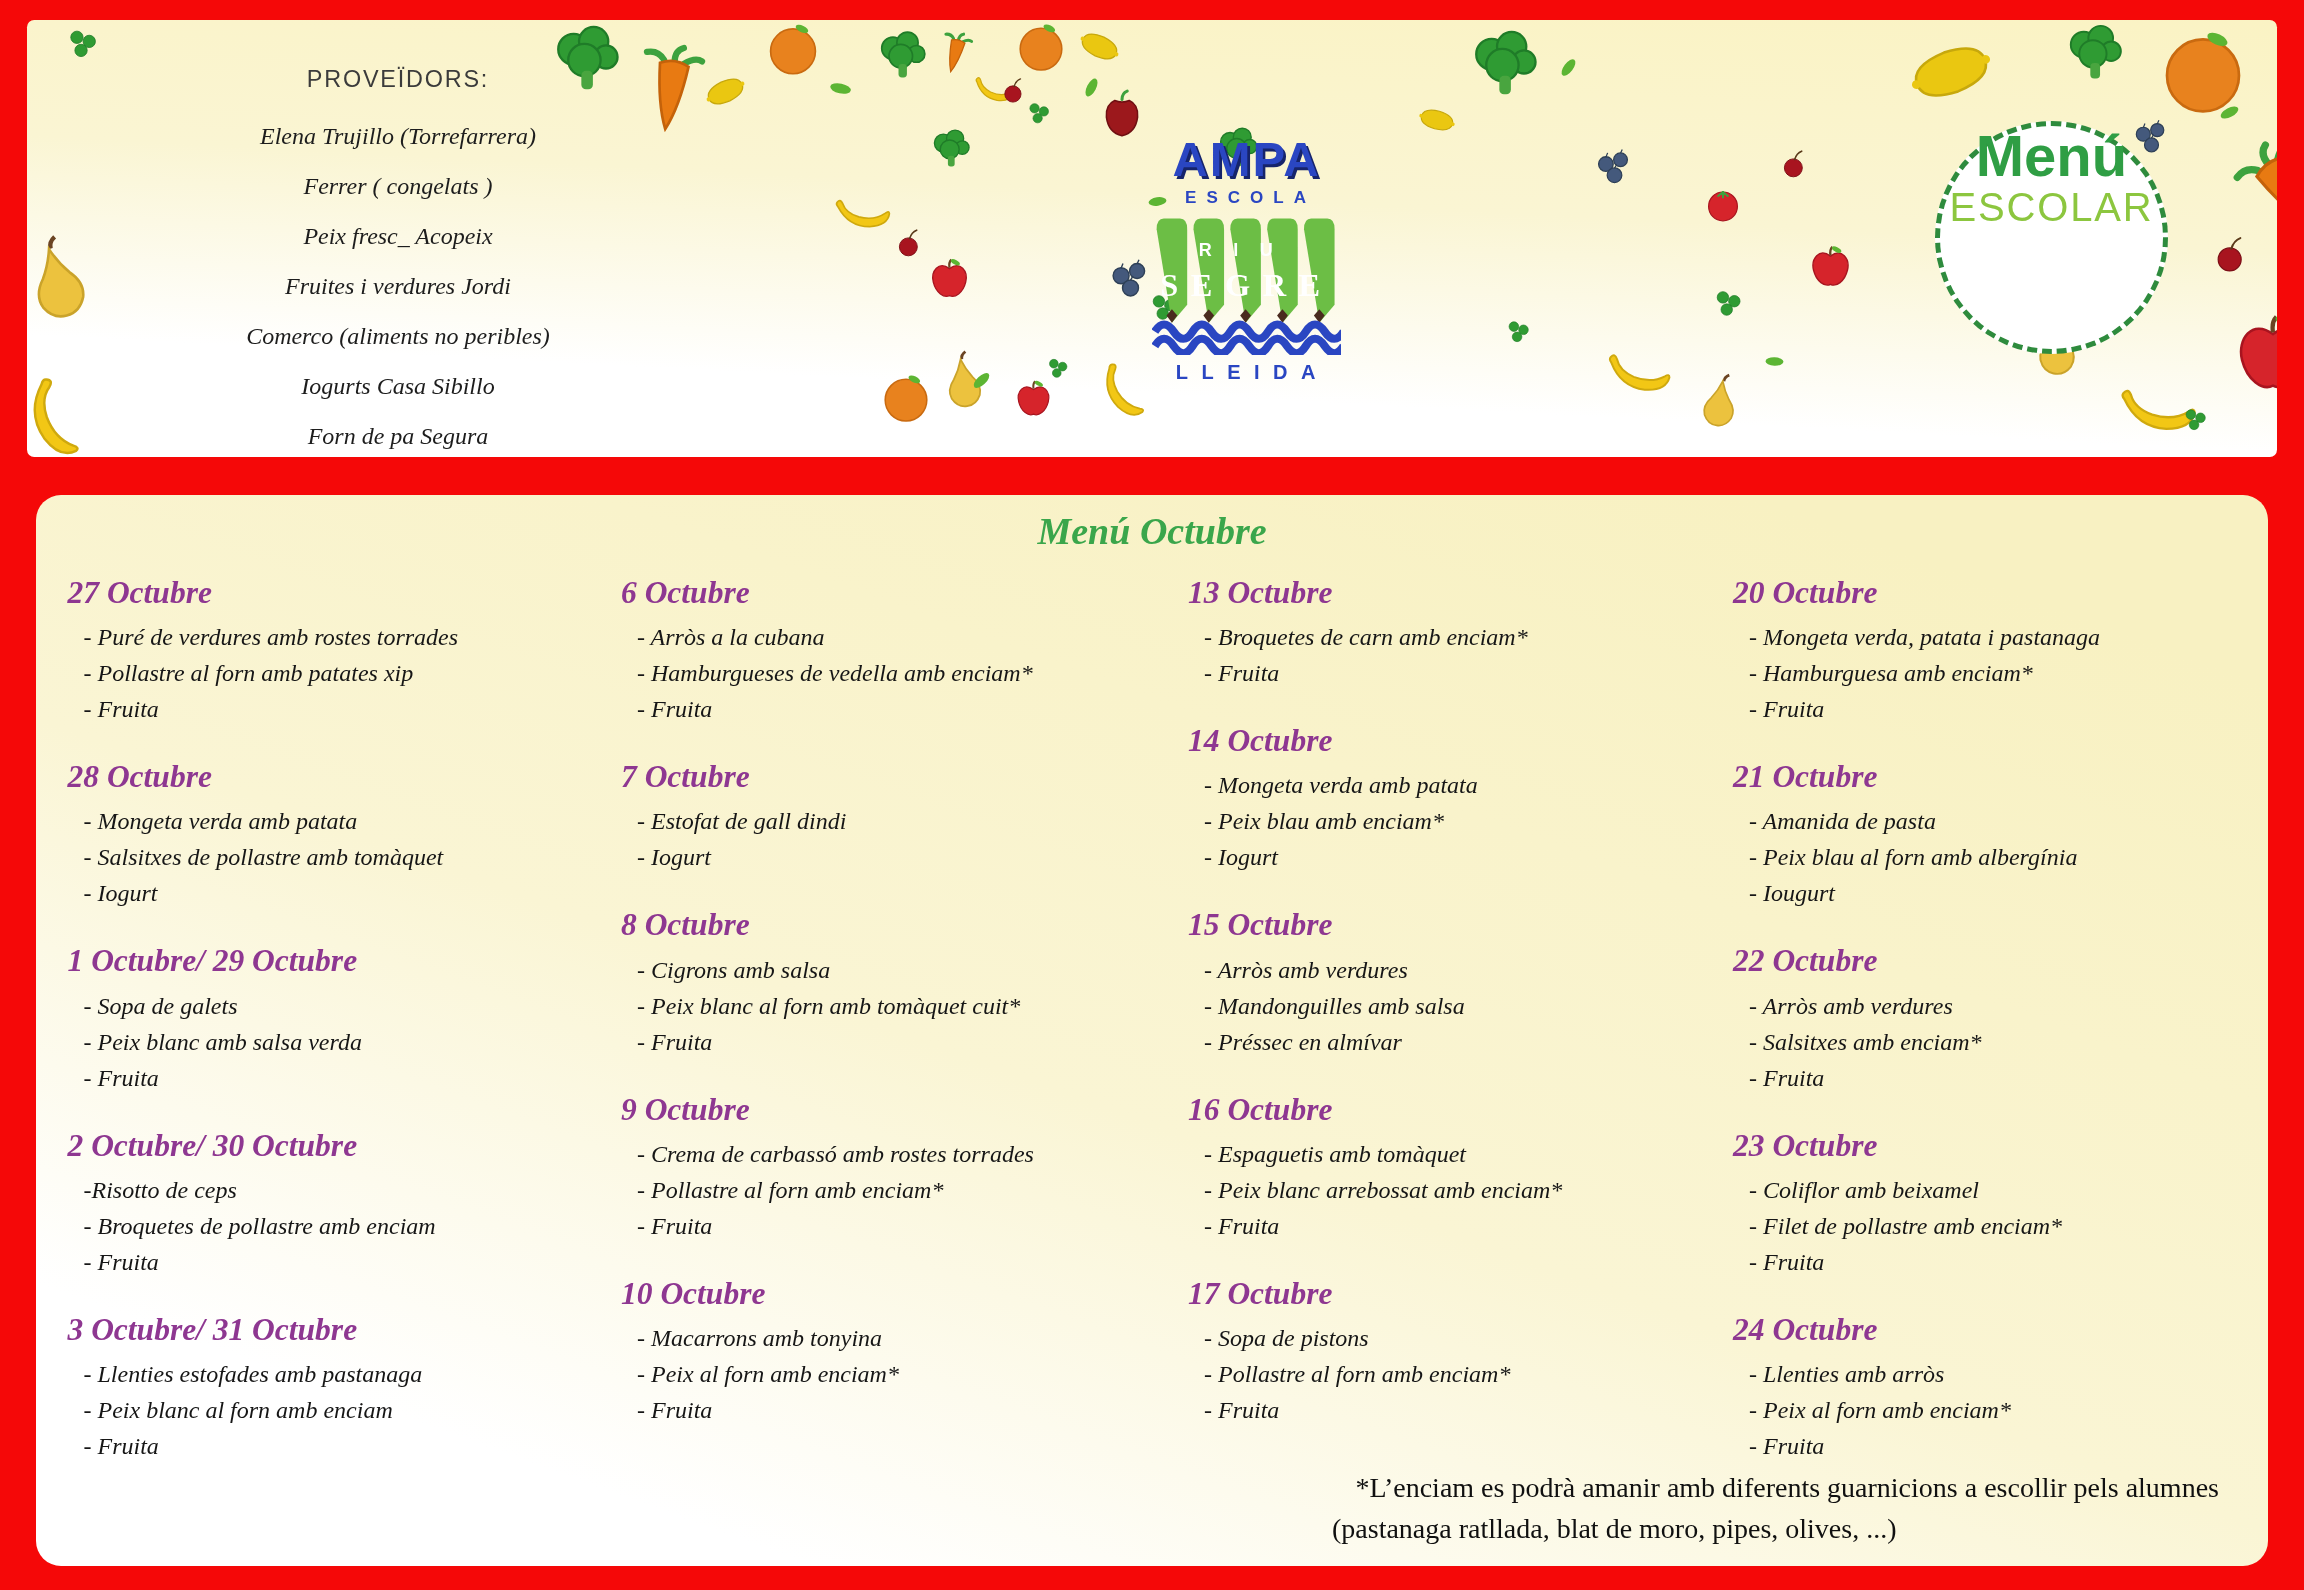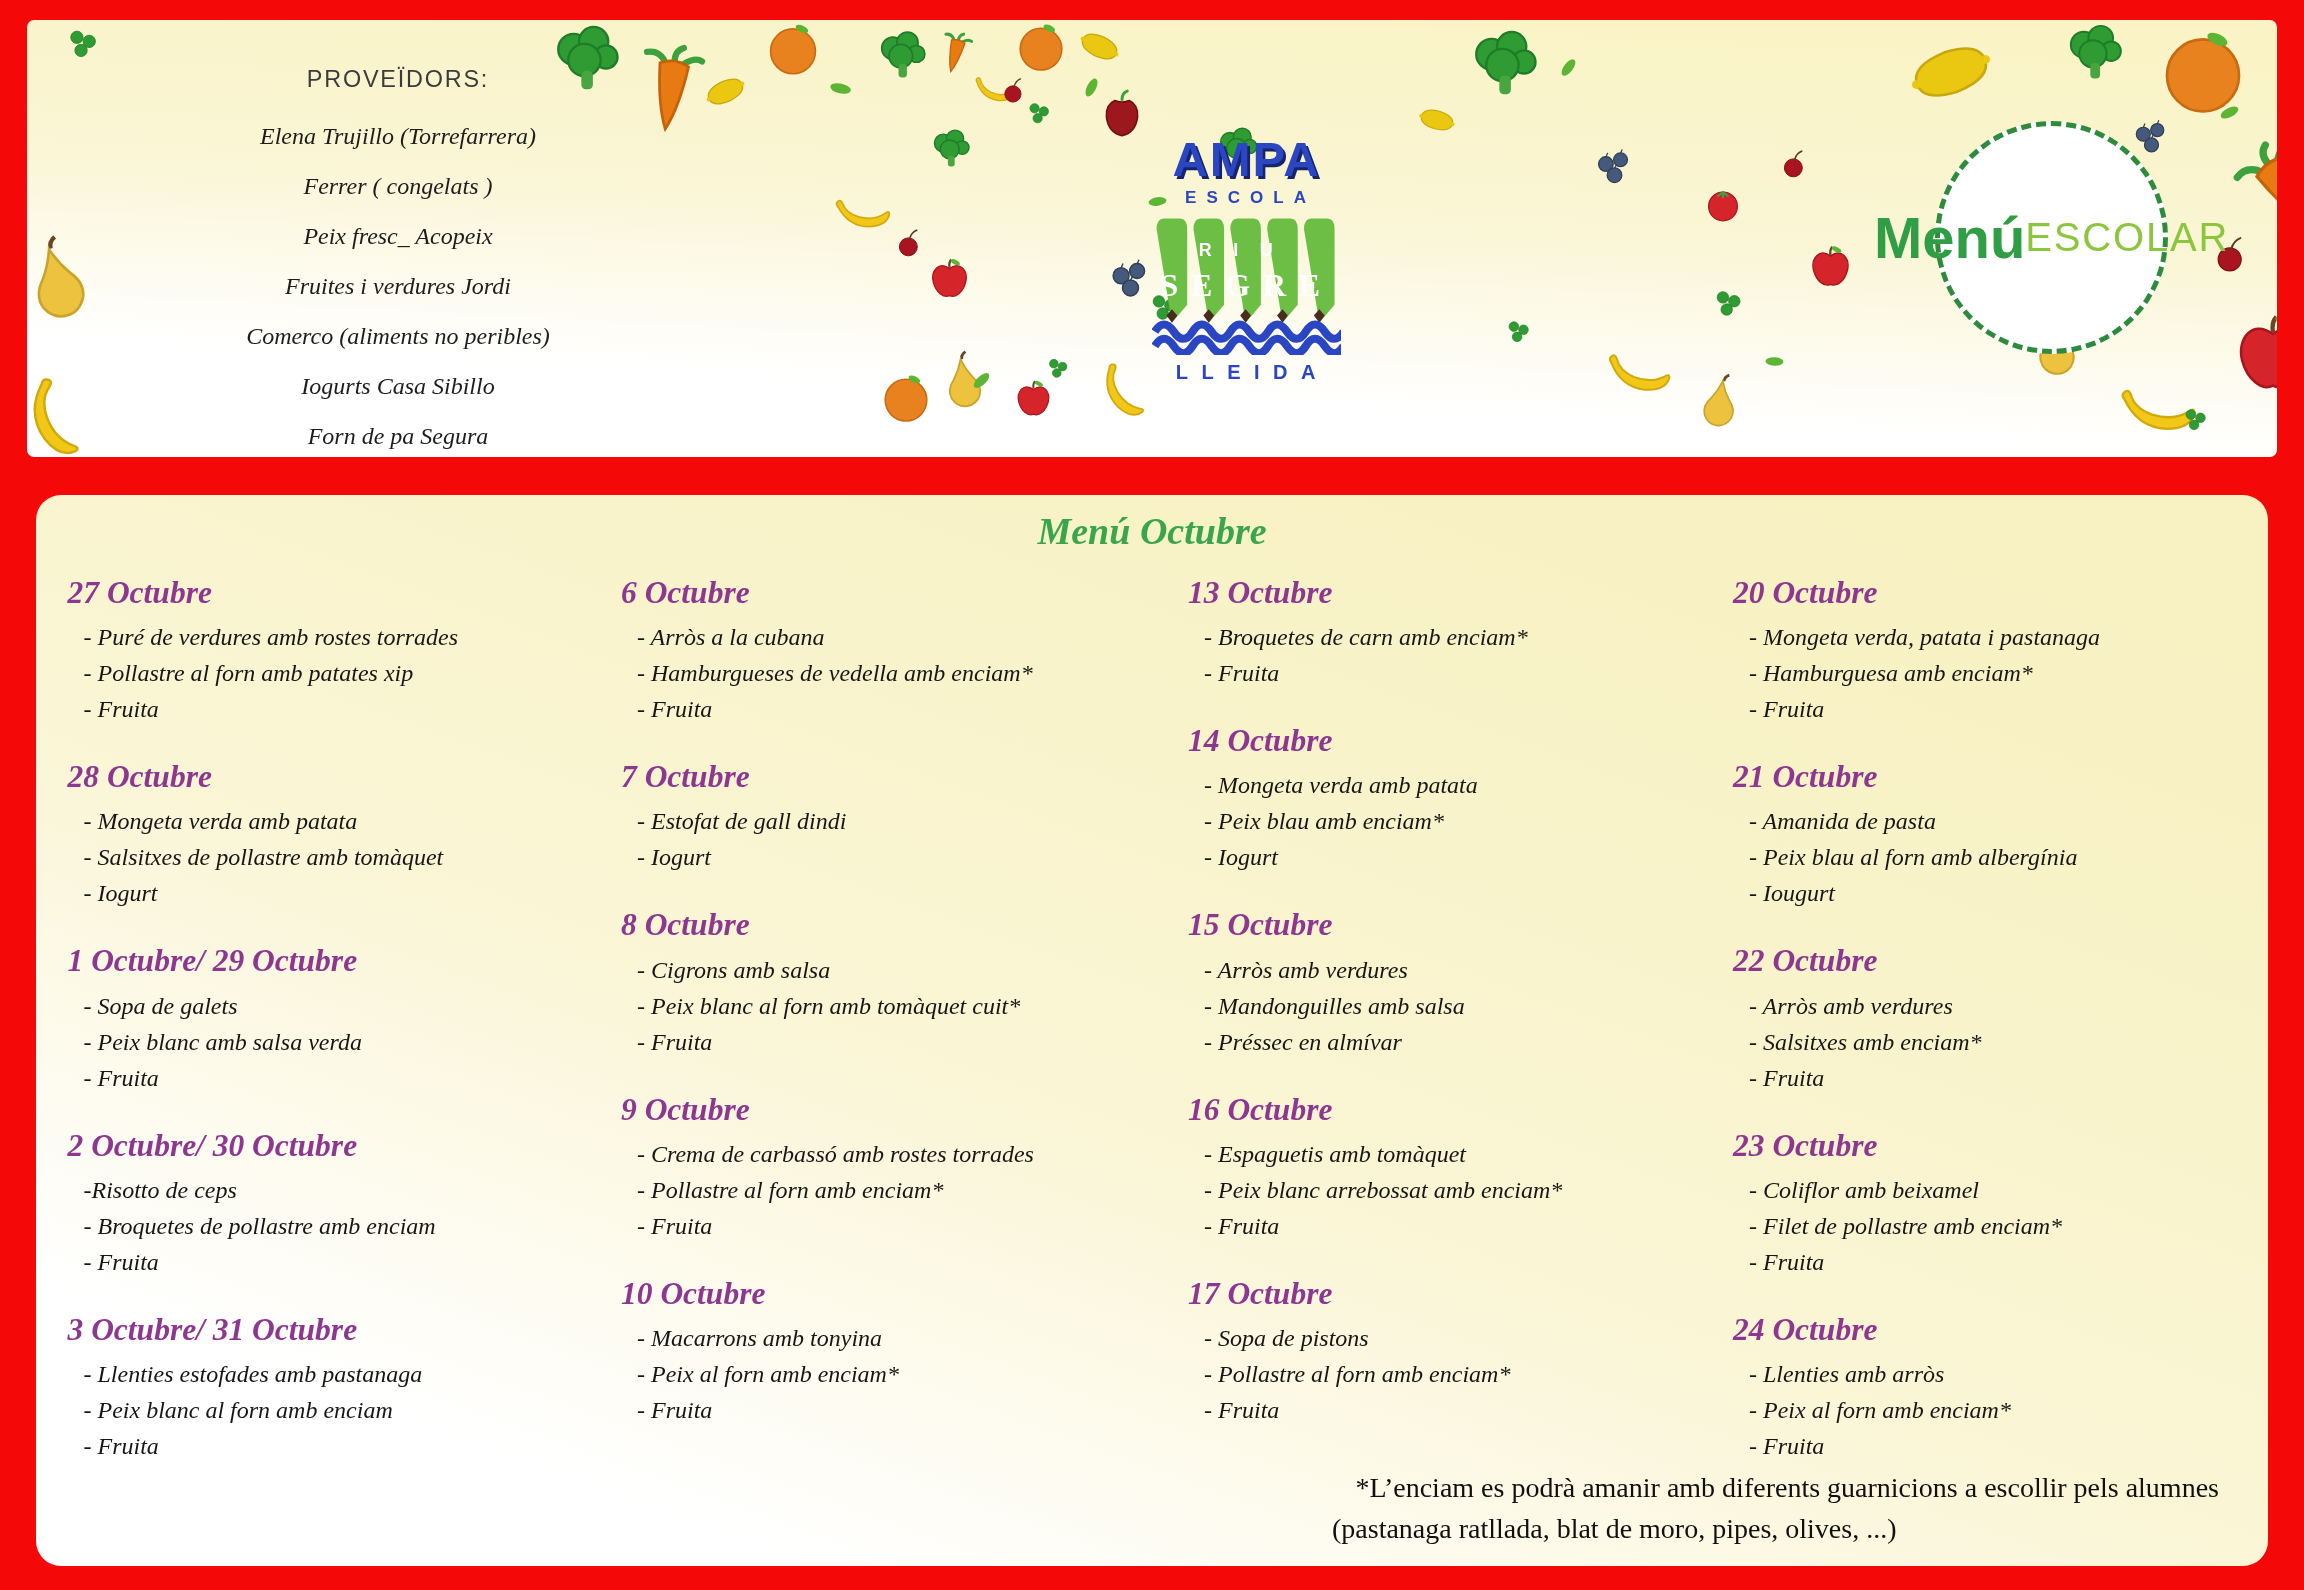--- a/index.html
+++ b/index.html
@@ -38,21 +38,21 @@
   }
   .logo-lleida {
     font-family:"Liberation Sans",sans-serif; font-weight:bold; font-size:20px; line-height:23.4px;
     color:var(--logo-blue,#2a46c2); letter-spacing:13.5px; padding-left:11.7px; margin-top:1.8px;
   }
 
   
   .badge {
     position:absolute; left:1908px; top:101px; width:223px; height:223px;
     background:#ffffff; border:5.4px dashed #2e8b3d; border-radius:50%;
-    display:flex; align-items:center; justify-content:center;
+    display:flex; flex-direction:column; align-items:center; 
   }
   .badge-menu  { font-family:"Liberation Sans",sans-serif; font-weight:bold; font-size:58px; line-height:59px; color:var(--badge-green-dark,#2f9e44); }
   .badge-escolar { font-family:"Liberation Sans",sans-serif; font-size:40px; line-height:45px; letter-spacing:1.8px; color:var(--badge-green-light,#8cc63f); }
 
   
   .panel {
     position:absolute; left:36px; top:495px; width:2232px; height:1071px;
     background:linear-gradient(200deg,#f8f1c2 10%,#faf5d4 55%,#ffffff 85%);
     overflow:hidden;
     border-radius:25px;

